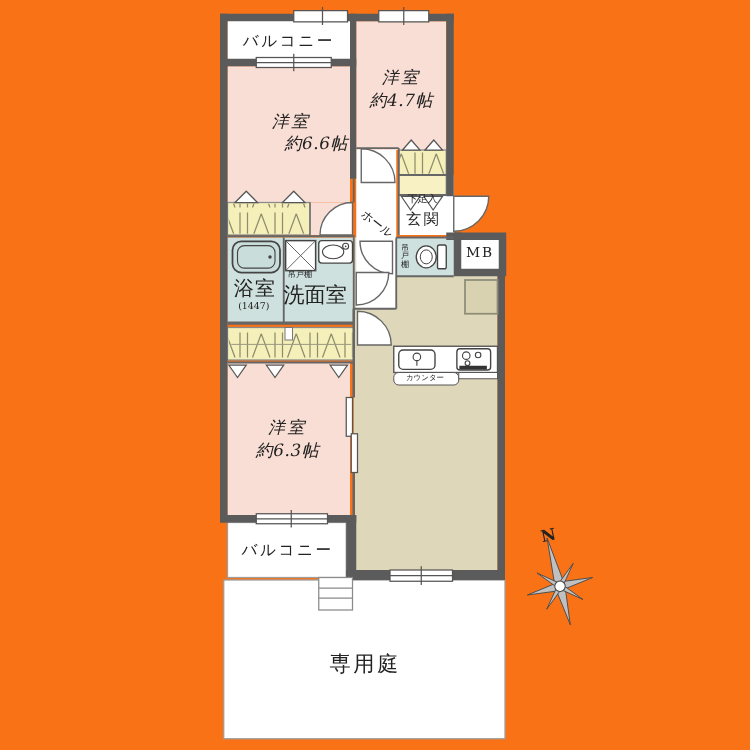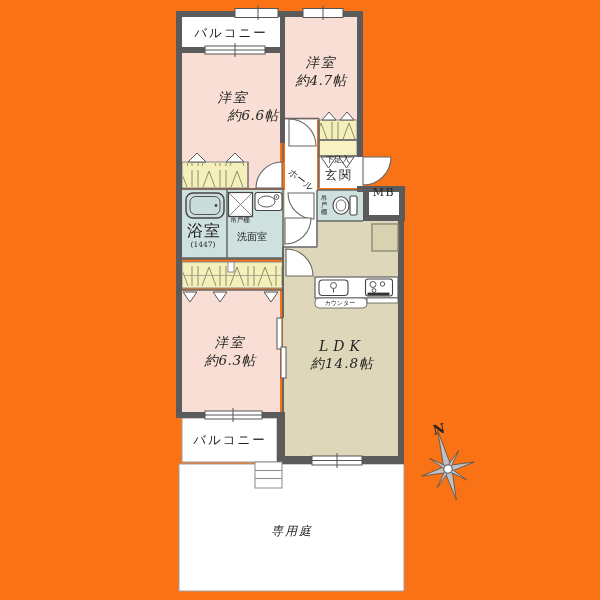--- a/index.html
+++ b/index.html
@@ -204,42 +204,38 @@
 <div class="lbl" style="left:321px;top:72px;font-size:13.5px;letter-spacing:2px;">
   <span class="ln">洋室</span>
   <span class="ln" style="letter-spacing:0.5px;">約4.7帖</span>
 </div>
 
 <div class="lbl" style="left:230px;top:352px;font-size:13.5px;letter-spacing:2px;">
   <span class="ln">洋室</span>
   <span class="ln" style="letter-spacing:0.5px;">約6.3帖</span>
 </div>
 
-<div class="lbl" style="left:342px;top:355px;font-size:14px;">
-  <span class="ln" style="letter-spacing:5px;">LDK</span>
-  <span class="ln" style="font-size:13.5px;letter-spacing:1px;">約14.8帖</span>
-</div>
 
 <div class="lbl" style="left:339px;top:176px;font-size:12px;letter-spacing:2px;">玄関</div>
 
 <div class="lbl rot-hall" style="left:301px;top:180px;font-size:9.5px;">ホール</div>
 
 <div class="lbl" style="left:338px;top:160px;font-size:8px;">下足入</div>
 
 <div class="lbl" style="left:204px;top:231px;font-size:16px;letter-spacing:1px;">浴室</div>
 <div class="lbl" style="left:203px;top:245px;font-size:7.5px;">(1447)</div>
 
 <div class="lbl" style="left:240px;top:220px;font-size:6.5px;">吊戸棚</div>
-<div class="lbl" style="left:252px;top:237px;font-size:10px;font-family:Liberation Mono, monospace;">洗面室</div>
+<div class="lbl" style="left:252px;top:237px;font-size:17px;">洗面室</div>
 
 <div class="lbl vert" style="left:324px;top:205px;font-size:6.5px;">吊戸棚</div>
 
-<div class="lbl" style="left:384px;top:193px;font-size:11px;letter-spacing:1.5px;">MB</div>
+<div class="lbl" style="left:384px;top:203px;font-size:11px;letter-spacing:1.5px;">MB</div>
 
 <div class="lbl" style="left:340px;top:303px;font-size:6px;">カウンター</div>
 
 <div class="lbl" style="left:230px;top:440px;font-size:12.5px;letter-spacing:2px;">バルコニー</div>
 
-<div class="lbl" style="left:292px;top:532px;font-size:12px;letter-spacing:2px;font-style:italic;">専用庭</div>
+<div class="lbl" style="left:292px;top:532px;font-size:17px;letter-spacing:2px;">専用庭</div>
 
 <div class="lbl n-rot" style="left:439px;top:430px;font-size:13px;">N</div>
 
 </div>
 
 </body></html>

